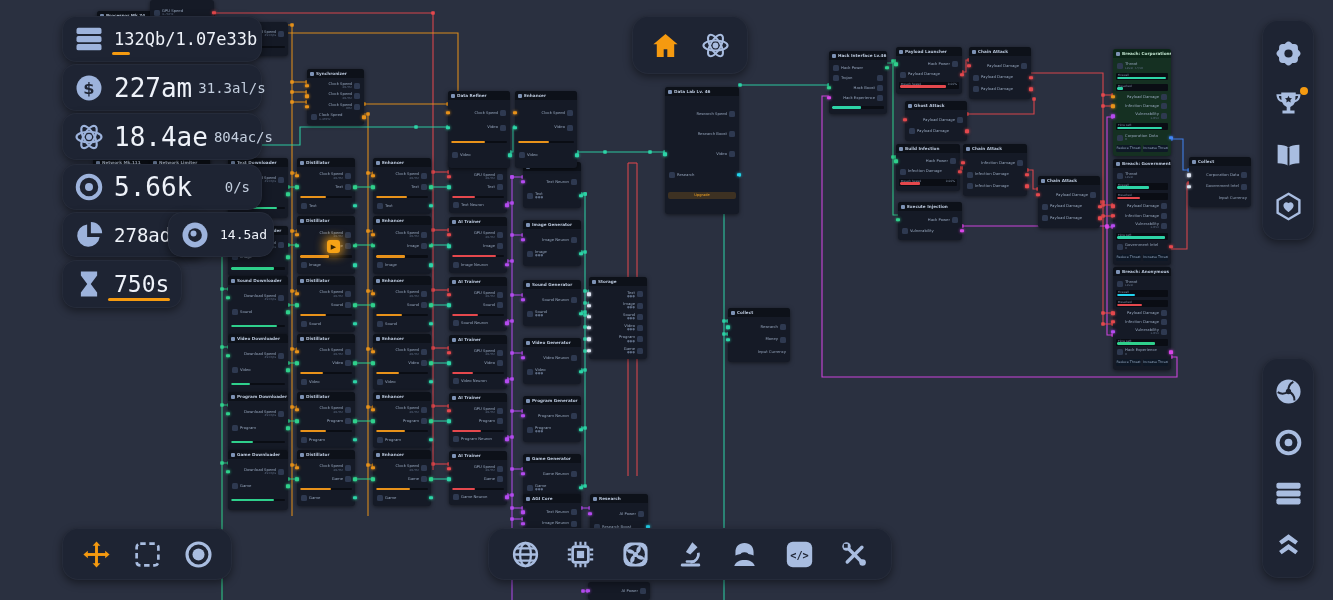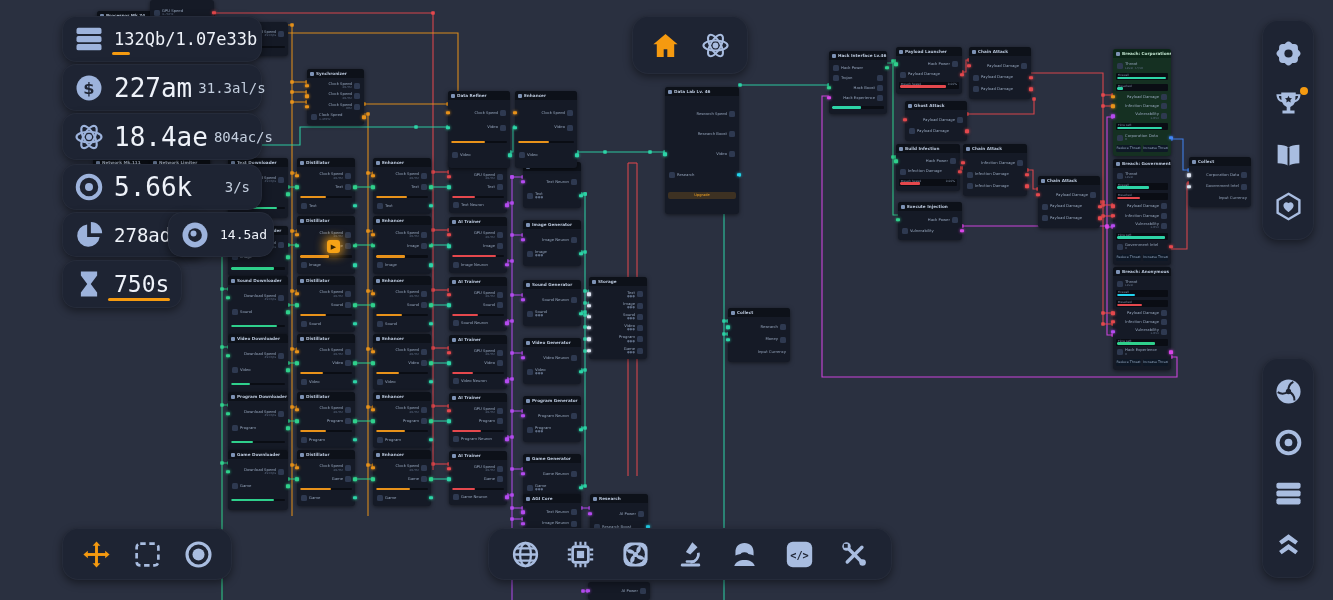--- a/index.html
+++ b/index.html
@@ -2176,21 +2176,21 @@
       <span class="res-rate">804ac/s</span>
     </div>
     <div class="panel" style="left: 62px; top: 164px; width: 200px; height: 46px;">
       <span class="res-icon">
         <svg width="30" height="30" viewBox="0 0 24 24" fill="currentColor">
           <circle cx="12" cy="12" r="9" fill="none" stroke="currentColor" stroke-width="3.2"></circle>
           <circle cx="12" cy="12" r="3.2"></circle>
         </svg>
       </span>
       <span class="res-value" style="font-size: 26px;">5.66k</span>
-      <span class="res-rate">3/s</span>
+      <span class="res-rate">0/s</span>
     </div>
     <div class="panel" style="left: 62px; top: 212px; width: 144px; height: 45px;">
       <span class="res-icon">
         <svg width="30" height="30" viewBox="0 0 24 24" fill="currentColor">
           <path d="M10.5 3.5A9 9 0 1 0 20.5 13.5H10.5Z"></path>
           <path d="M13.5 1.5a9 9 0 0 1 9 9h-9z"></path>
         </svg>
       </span>
       <span class="res-value" style="font-size: 19px;">278ad</span>
     </div>

